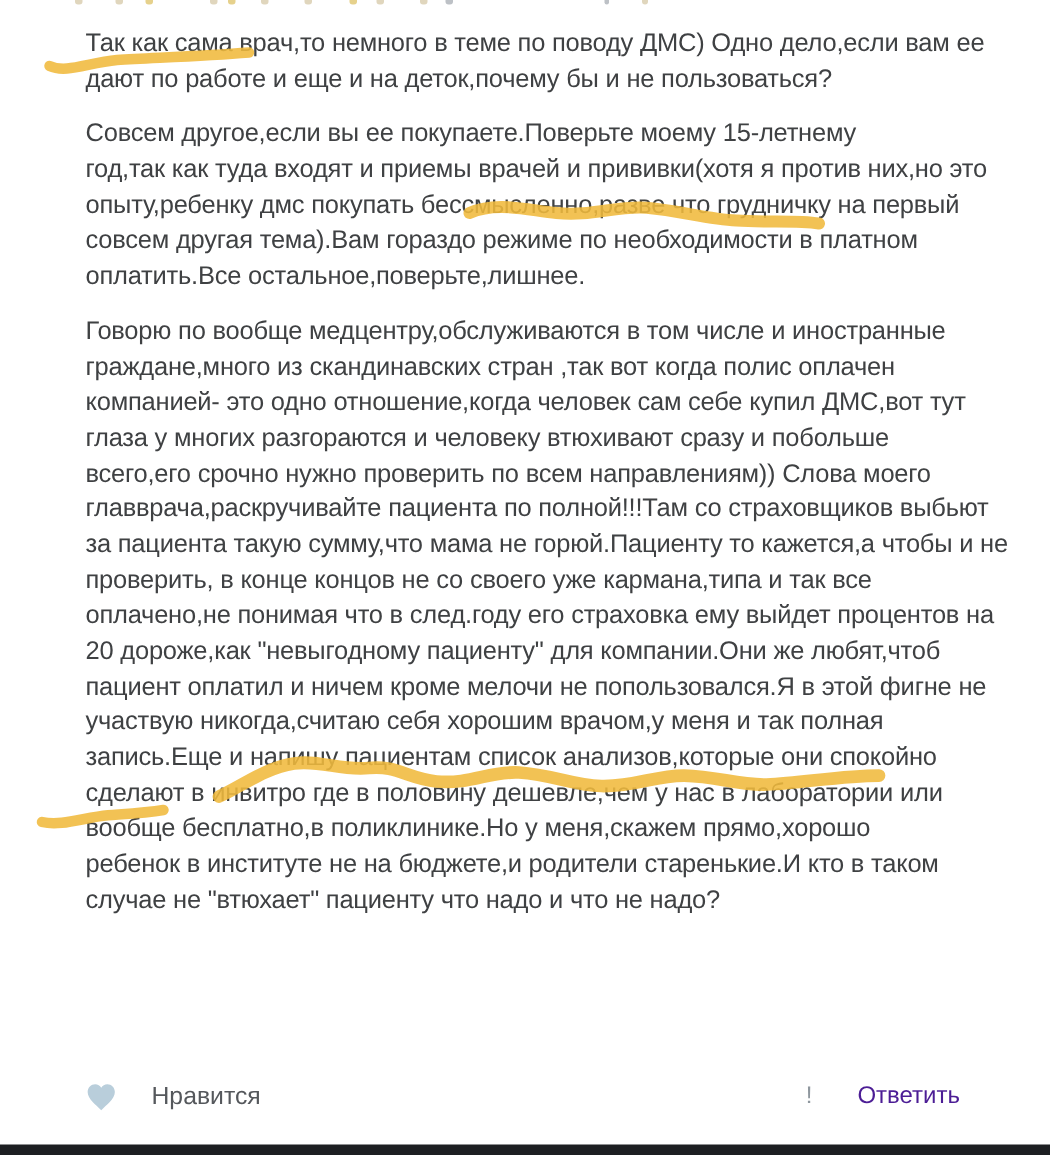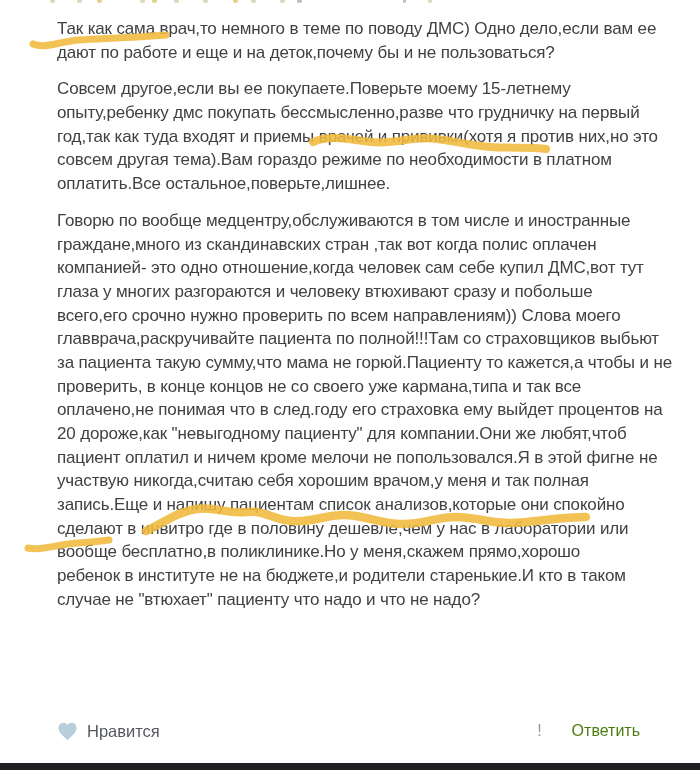--- a/index.html
+++ b/index.html
@@ -31,25 +31,25 @@
   .paragraph{margin:0 0 13px 0;}
   .line{white-space:nowrap;height:23.7px;}
 
   .marker-overlay{position:absolute;left:0;top:0;width:700px;height:770px;pointer-events:none;}
   .marker-overlay path{fill:none;stroke-linecap:round;stroke-linejoin:round;opacity:.88;}
 
   .footer{
     position:absolute;left:57px;right:60px;top:716px;height:30px;
     display:flex;align-items:center;justify-content:space-between;
   }
-  .like-group{display:flex;align-items:center;gap:9px;cursor:pointer;}
+  .like-group{display:flex;align-items:center;gap:23px;cursor:pointer;}
   .like-label{color:#55585c;font-size:16.5px;}
   .footer-right{display:flex;align-items:center;gap:30px;}
   .exclaim{color:#8f979e;font-size:16px;cursor:pointer;}
-  .reply-link{color:#4d7c0f;font-size:16px;text-decoration:none;cursor:pointer;}
+  .reply-link{color:#4c1d95;font-size:16px;text-decoration:none;cursor:pointer;}
 
   .bottom-bar{position:absolute;left:0;bottom:0;width:700px;height:7px;background:#1d1f22;}
 </style>
 </head>
 <body>
 
 <div class="page">
 
   <div class="crop-remnant">
     <span></span>
@@ -67,22 +67,22 @@
       <span></span>
   </div>
 
   <div class="comment-body" id="comment-body">
       <div class="paragraph">
         <div class="line">Так как сама врач,то немного в теме по поводу ДМС) Одно дело,если вам ее</div>
         <div class="line">дают по работе и еще и на деток,почему бы и не пользоваться?</div>
       </div>
       <div class="paragraph">
         <div class="line">Совсем другое,если вы ее покупаете.Поверьте моему 15-летнему</div>
+        <div class="line">год,так как туда входят и приемы врачей и прививки(хотя я против них,но это</div>
         <div class="line">опыту,ребенку дмс покупать бессмысленно,разве что грудничку на первый</div>
-        <div class="line">год,так как туда входят и приемы врачей и прививки(хотя я против них,но это</div>
         <div class="line">совсем другая тема).Вам гораздо режиме по необходимости в платном</div>
         <div class="line">оплатить.Все остальное,поверьте,лишнее.</div>
       </div>
       <div class="paragraph">
         <div class="line">Говорю по вообще медцентру,обслуживаются в том числе и иностранные</div>
         <div class="line">граждане,много из скандинавских стран ,так вот когда полис оплачен</div>
         <div class="line">компанией- это одно отношение,когда человек сам себе купил ДМС,вот тут</div>
         <div class="line">глаза у многих разгораются и человеку втюхивают сразу и побольше</div>
         <div class="line">всего,его срочно нужно проверить по всем направлениям)) Слова моего</div>
         <div class="line">главврача,раскручивайте пациента по полной!!!Там со страховщиков выбьют</div>

